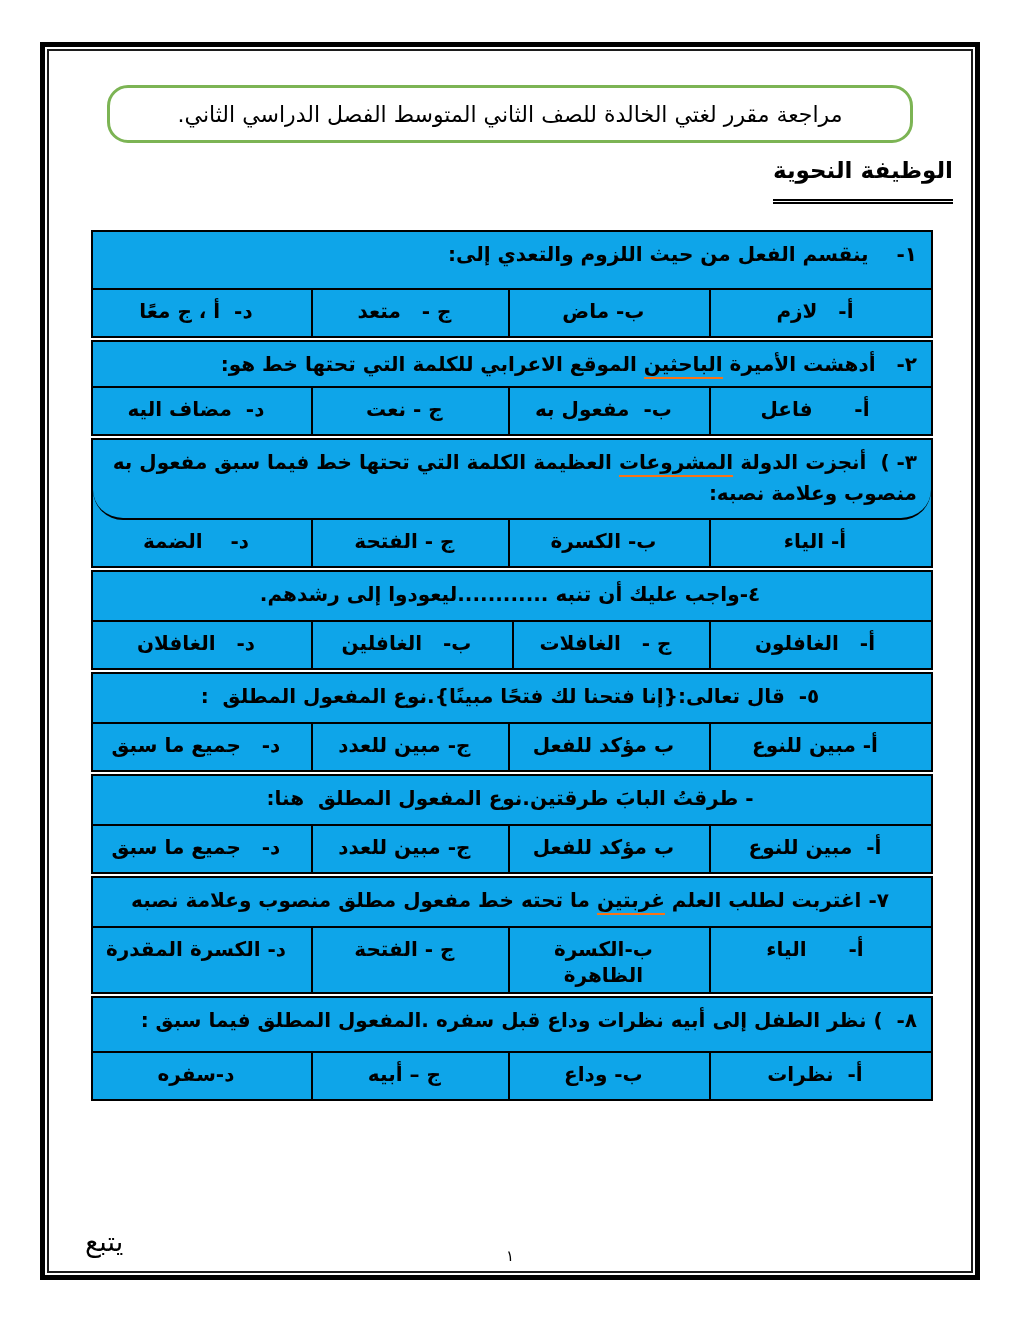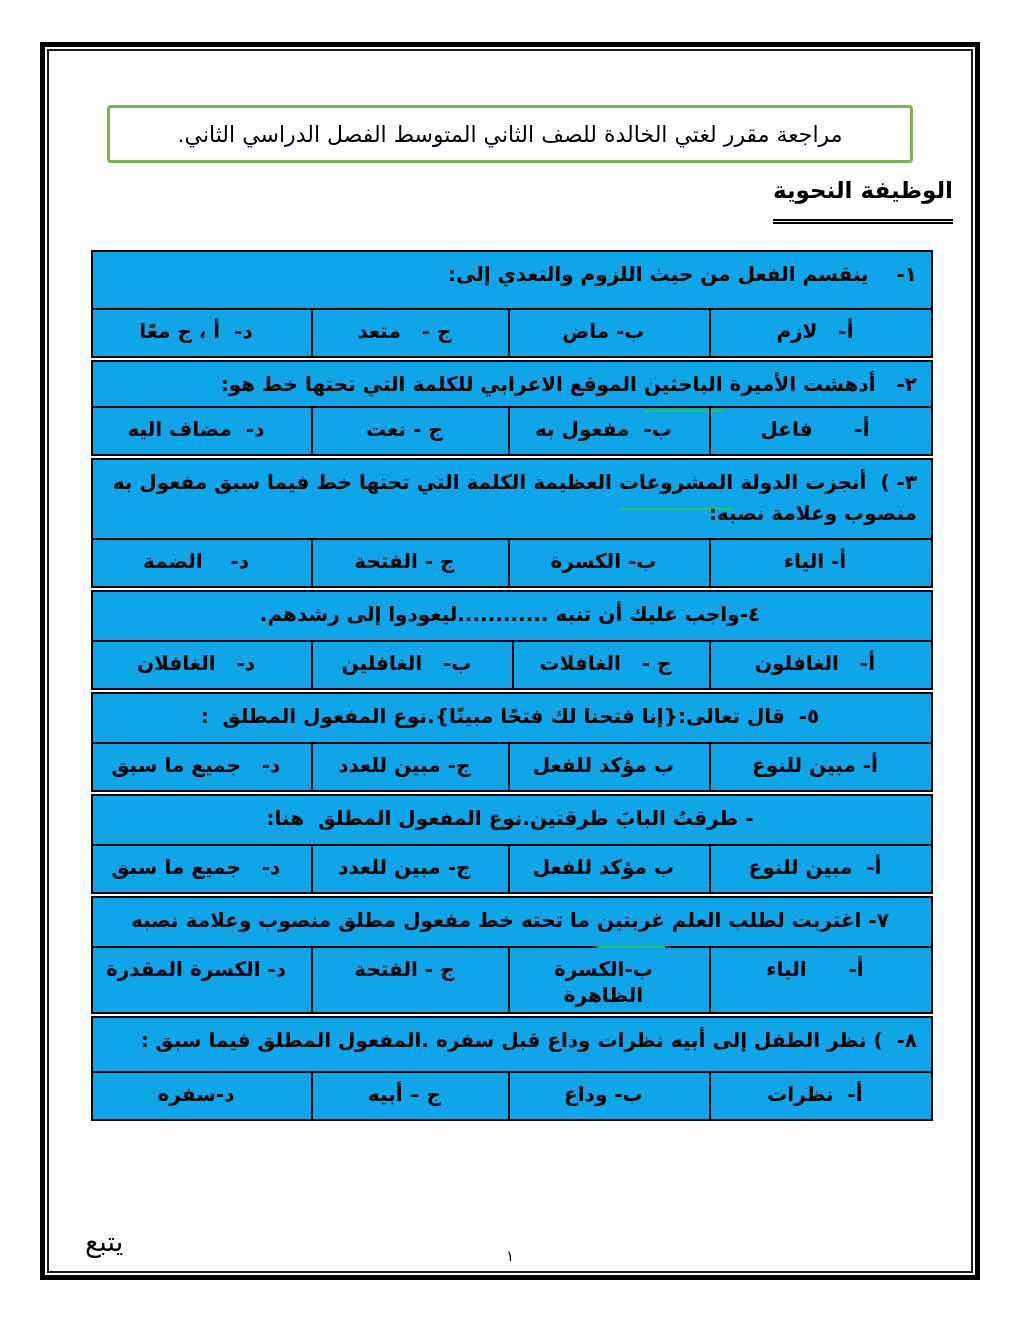--- a/index.html
+++ b/index.html
@@ -19,24 +19,24 @@
     border: 5px solid #000;
     padding: 2px;
     background: #fff;
   }
   .frame-inner {
     width: 100%; height: 100%;
     border: 2px solid #1c1c1c;
     position: relative;
   }
   .title-box {
-    margin: 54px auto 0 auto;
+    margin: 34px auto 0 auto;
     width: 806px; min-height: 58px;
     border: 3px solid #7cb454;
-    border-radius: 4px;
+    border-radius: 21px;
     display: flex; align-items: center; justify-content: center;
     font-size: 22px; font-weight: normal;
     padding: 6px 18px;
     text-align: center;
   }
   .section-head { margin: 14px 18px 0 0; text-align: right; }
   .section-title {
     display: inline-block;
     font-size: 23px; font-weight: bold;
     border-bottom: 5px double #000;
@@ -46,38 +46,38 @@
   .block { border: 2px solid #000; margin-bottom: 2px; background: #0ea5e9; }
   .q-row {
     font-size: 20px; font-weight: bold;
     padding: 7px 14px 4px 10px;
     border-bottom: 2px solid #000;
     white-space: pre-wrap;
     line-height: 1.55;
   }
   .qh58 { min-height: 58px; }
   .qh46 { min-height: 46px; }
-  .qh80 { min-height: 80px; }
+  .qh80 { min-height: 80px; border-radius: 30px; }
   .qh50 { min-height: 50px; text-align: center; }
   .qh55 { min-height: 55px; }
   .opt-row { display: flex; }
   .cell {
     min-height: 46px;
     padding: 8px 18px 4px 6px;
     font-size: 20px; font-weight: bold;
     text-align: center;
     white-space: pre-wrap;
     line-height: 1.3;
   }
   .cell:not(:last-child) { border-left: 2px solid #000; }
   .c-a { width: 26.5%; }
   .c-b { width: 24%; }
   .c-c { width: 23.5%; }
   .c-d { width: 26%; }
-  .ul { border-bottom: 2px solid #22c55e; padding-bottom: 14px; }
+  .ul { border-bottom: 2px solid #f97316; padding-bottom: 1px; }
   .footer-note {
     position: absolute; left: 36px; bottom: 14px;
     font-size: 27px; font-weight: normal;
   }
   .page-number {
     position: absolute; left: 0; right: 0; bottom: 6px;
     text-align: center; font-size: 15px;
   }
 </style>
 </head>

